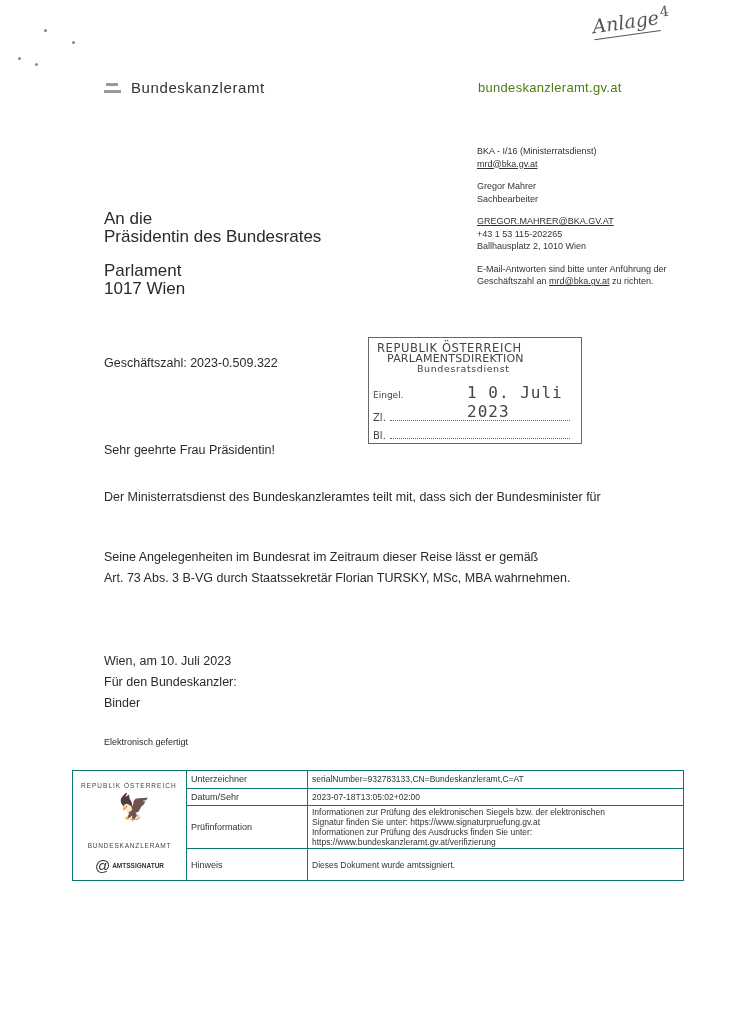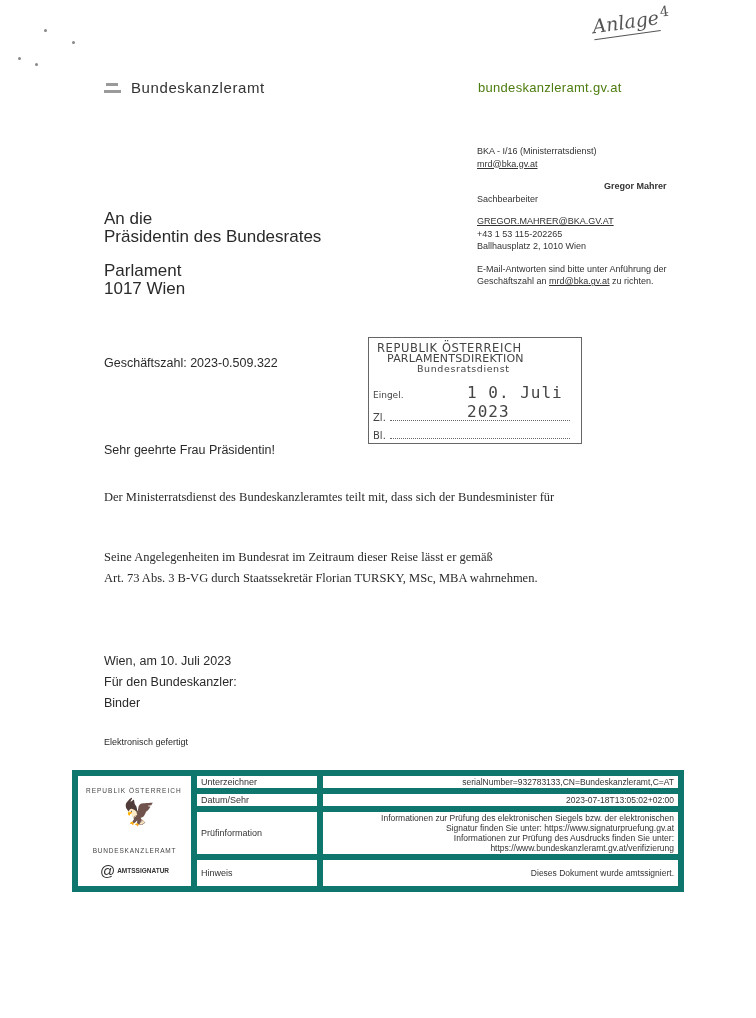--- a/index.html
+++ b/index.html
@@ -16,52 +16,52 @@
   .annot sup { font-size: 14px; font-style: normal; margin-left: 2px; }
   .dot { width: 3px; height: 3px; background: #888; border-radius: 50%; }
   .logo { left: 104px; top: 79px; display: flex; align-items: center; gap: 10px; }
   .logo-mark { width: 17px; display: flex; flex-direction: column; gap: 4px; }
   .logo-mark span { display: block; height: 3px; background: #9a9a9a; }
   .logo-mark span:first-child { width: 12px; margin-left: 2px; }
   .logo-text { font-size: 15px; letter-spacing: 0.6px; color: #333; }
   .site-url { left: 478px; top: 80px; font-size: 13px; color: #4d7c0f; letter-spacing: 0.3px; }
   .sender { left: 477px; top: 145px; font-size: 9px; line-height: 12.5px; color: #333; }
   .sender .u { text-decoration: underline; }
-  .sender .b { font-weight: bold; text-align: right; }
+  .sender .b { font-weight: normal; }
   .sender .gap { height: 10px; }
   .recipient { left: 104px; top: 210px; font-size: 17px; line-height: 18px; }
   .recipient .gap { height: 16px; }
   .gz { left: 104px; top: 356px; font-size: 12.5px; }
   .stamp {
     left: 368px; top: 337px; width: 214px; height: 107px;
     border: 1.5px solid #666; box-sizing: border-box; color: #444;
     font-family: "DejaVu Sans", sans-serif;
   }
   .stamp .l1 { position: absolute; left: 8px; top: 3px; font-size: 11.5px; letter-spacing: 0.6px; }
   .stamp .l2 { position: absolute; left: 18px; top: 14px; font-size: 11px; letter-spacing: 0.2px; }
   .stamp .l3 { position: absolute; left: 48px; top: 25px; font-size: 9.5px; letter-spacing: 0.6px; }
   .stamp .eingel { position: absolute; left: 4px; top: 52px; font-size: 9px; }
   .stamp .date { position: absolute; left: 52px; top: 45px; font-size: 16px; letter-spacing: 1px; font-family: "DejaVu Sans Mono", monospace; margin-left: 46px; }
   .stamp .zl { position: absolute; left: 4px; top: 74px; font-size: 10px; width: 200px; }
   .stamp .bl { position: absolute; left: 4px; top: 92px; font-size: 10px; width: 200px; }
   .stamp .dots { border-bottom: 1px dotted #666; display: inline-block; width: 180px; margin-left: 4px; }
   .salutation { left: 104px; top: 443px; font-size: 12.5px; }
-  .para { left: 104px; font-size: 12.5px; line-height: 21px; width: 620px; font-family: Liberation Serif, serif; }
+  .para { left: 104px; font-size: 12.5px; line-height: 21px; width: 620px; }
   .p1 { top: 487px; }
   .p2 { top: 547px; }
   .closing { left: 104px; top: 651px; font-size: 12.5px; line-height: 21px; }
   .efert { left: 104px; top: 737px; font-size: 9px; }
   .sigtable {
     left: 72px; top: 770px; width: 612px; height: 111px; border-collapse: collapse;
     font-family: "Liberation Sans", sans-serif; font-size: 8.5px; color: #333;
   }
-  .sigtable td { border: 6px solid #0f766e; padding: 1px 4px; vertical-align: middle; }
+  .sigtable td { border: 1px solid #0f766e; padding: 1px 4px; vertical-align: middle; }
   .sigtable .logo-cell { width: 113px; text-align: center; padding: 0; }
   .sigtable .label-cell { width: 112px; font-size: 9px; }
-  .sigtable .val-cell { line-height: 10px; text-align: right; }
+  .sigtable .val-cell { line-height: 10px; }
   .seal { position: relative; height: 62px; }
   .seal .arc { position: absolute; left: 8px; top: 4px; font-size: 6.5px; letter-spacing: 1px; color: #444; }
   .eagle { position: absolute; left: 45px; top: 14px; font-size: 26px; color: #222; }
   .bka { font-size: 6.5px; letter-spacing: 0.8px; color: #444; margin-top: 2px; }
   .amts { display: flex; align-items: center; justify-content: center; gap: 2px; margin-top: 8px; font-size: 6.5px; font-weight: bold; }
   .amts .at { font-size: 15px; font-weight: normal; }
 </style>
 </head>
 <body>
 

